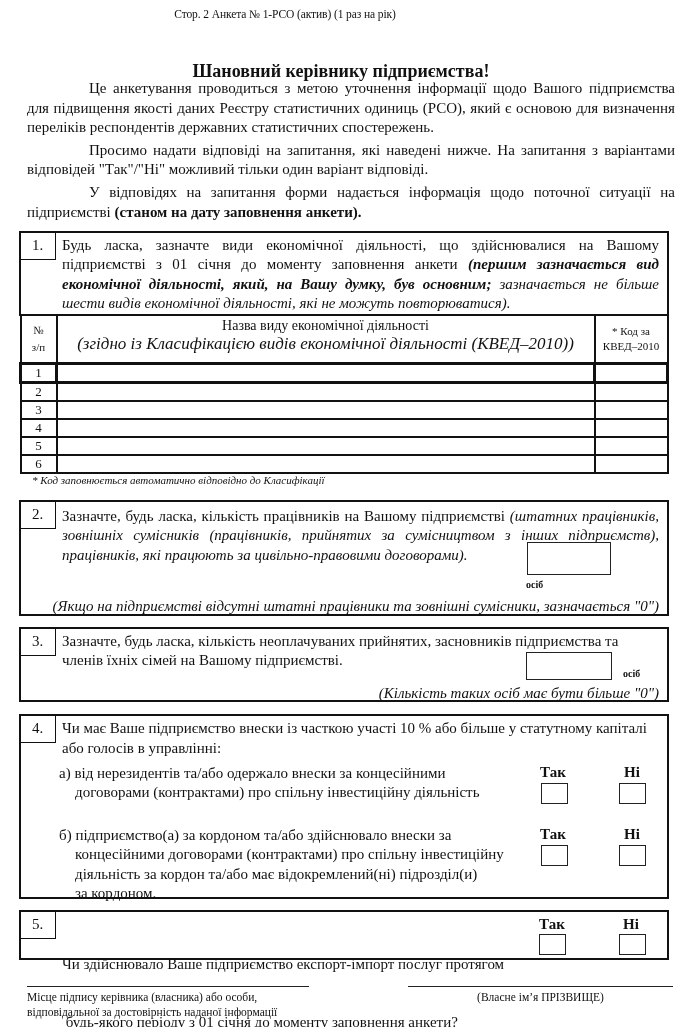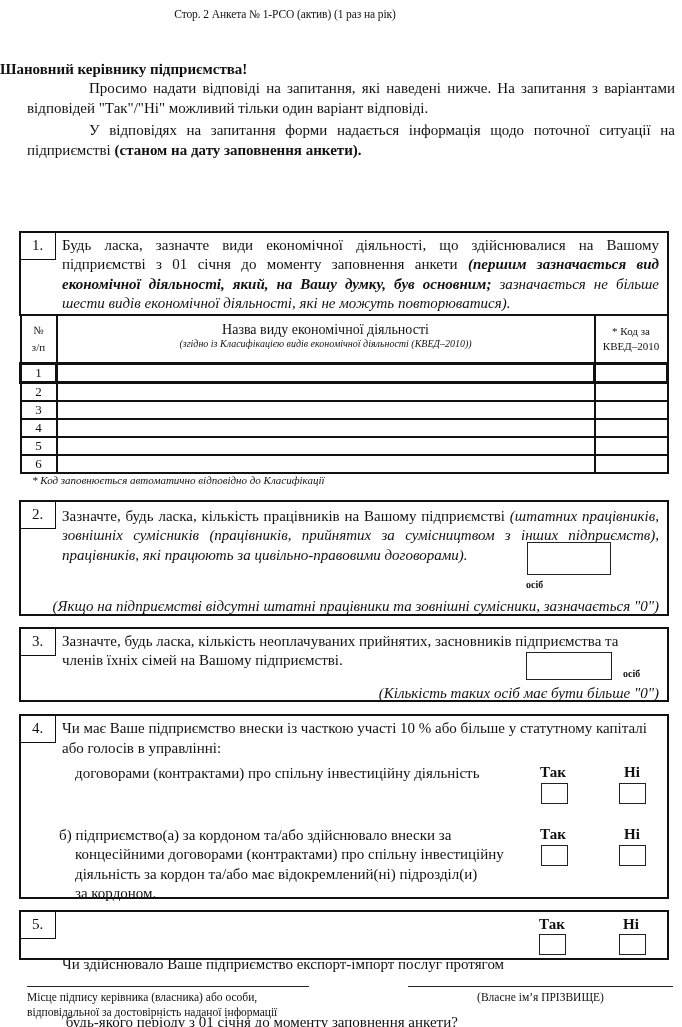--- a/index.html
+++ b/index.html
@@ -9,22 +9,22 @@
     font-family: "Liberation Serif", "DejaVu Serif", serif;
     color: #111;
     overflow: hidden;
   }
   .abs { position: absolute; }
   .page-header {
     left: 0; top: 8px; width: 570px; text-align: center;
     font-size: 11.5px; letter-spacing: -0.1px;
   }
   .greeting {
-    left: 0; top: 61px; width: 682px; 
-    font-size: 15px; font-weight: bold;
+    left: 0; top: 61px; width: 682px; text-align: center;
+    font-size: 18px; font-weight: bold;
   }
   .intro {
     left: 27px; top: 79px; width: 648px;
     font-size: 15px; line-height: 19.6px; text-align: justify;
   }
   .intro p { text-indent: 62px; margin-bottom: 3px; }
   .intro b { font-weight: bold; }
 
   .qbox {
     position: absolute; left: 19px; width: 650px;
@@ -51,21 +51,21 @@
   .q1table td, .q1table th {
     border: 2px solid #111; font-weight: normal;
   }
   .q1table .hdr td { height: 48px; vertical-align: middle; }
   .q1table .row td { height: 17.5px; font-size: 13px; padding: 0; }
   .q1table .num { width: 36px; text-align: center; font-size: 13px; }
   .q1table .code { width: 73px; }
   .hdr .num { font-size: 11px; line-height: 17px; }
   .hdr .name { text-align: center; }
   .hdr .name .t1 { font-size: 14px; display: block; margin-top: -6px; }
-  .hdr .name .t2 { font-size: 10px; font-style: italic; display: block; }
+  .hdr .name .t2 { font-size: 17px; font-style: italic; display: block; }
   .hdr .code { text-align: center; font-size: 11px; line-height: 15px; }
   .q1table tr.first td { border-width: 3px; }
 
   .footnote {
     left: 32px; top: 474px; font-size: 11px; font-style: italic;
   }
   .inputbox {
     position: absolute; border: 1.5px solid #222; background: #fff;
   }
   .small-note {
@@ -80,20 +80,21 @@
   .sig-cap { position: absolute; font-size: 11.5px; line-height: 15px; }
 </style>
 </head>
 <body>
 
 <div class="abs page-header">Стор. 2 Анкета № 1-РСО (актив) (1 раз на рік)</div>
 
 <div class="abs greeting">Шановний керівнику підприємства!</div>
 
 <div class="abs intro">
+  <p>Це анкетування проводиться з метою уточнення інформації щодо Вашого підприємства для підвищення якості даних Реєстру статистичних одиниць (РСО), який є основою для визначення переліків респондентів державних статистичних спостережень.</p>
   <p>Просимо надати відповіді на запитання, які наведені нижче. На запитання з варіантами відповідей "Так"/"Ні" можливий тільки один варіант відповіді.</p>
   <p><span>У відповідях на запитання форми надається інформація щодо поточної ситуації на підприємстві </span><b>(станом на дату заповнення анкети).</b></p>
 </div>
 
 <div class="qbox" style="top:231px; height:85px;">
   <div class="qnum">1.</div>
   <div class="qtext" style="top:3px;"><span>Будь ласка, зазначте види економічної діяльності, що здійснювалися на Вашому підприємстві з 01 січня до моменту заповнення анкети </span><span class="bi">(першим зазначається вид економічної діяльності, який, на Вашу думку, був основним;</span><i> зазначається не більше шести видів економічної діяльності, які не можуть повторюватися).</i></div>
 </div>
 
 <table class="q1table">
@@ -169,20 +170,21 @@
 </div>
 
 <div class="qbox" style="top:714px; height:185px;">
   <div class="qnum">4.</div>
   <div class="qtext" style="top:2px; text-align:left; line-height:20px;">
     <div>Чи має Ваше підприємство внески із часткою участі 10 % або більше у статутному капіталі</div>
     <div>або голосів в управлінні:</div>
   </div>
 
   <div class="subq" style="left:38px; top:48px;">
+    <div>а) від нерезидентів та/або одержало внески за концесійними</div>
     <div style="padding-left:16px;">договорами (контрактами) про спільну інвестиційну діяльність</div>
   </div>
   <div class="yn-label" style="left:519px; top:48px;">Так</div>
   <div class="yn-label" style="left:603px; top:48px;">Ні</div>
   <div class="cb" style="left:520px; top:67px;"></div>
   <div class="cb" style="left:598px; top:67px;"></div>
 
   <div class="subq" style="left:38px; top:110px;">
     <div>б) підприємство(а) за кордоном та/або здійснювало внески за</div>
     <div style="padding-left:16px;">концесійними договорами (контрактами) про спільну інвестиційну</div>

